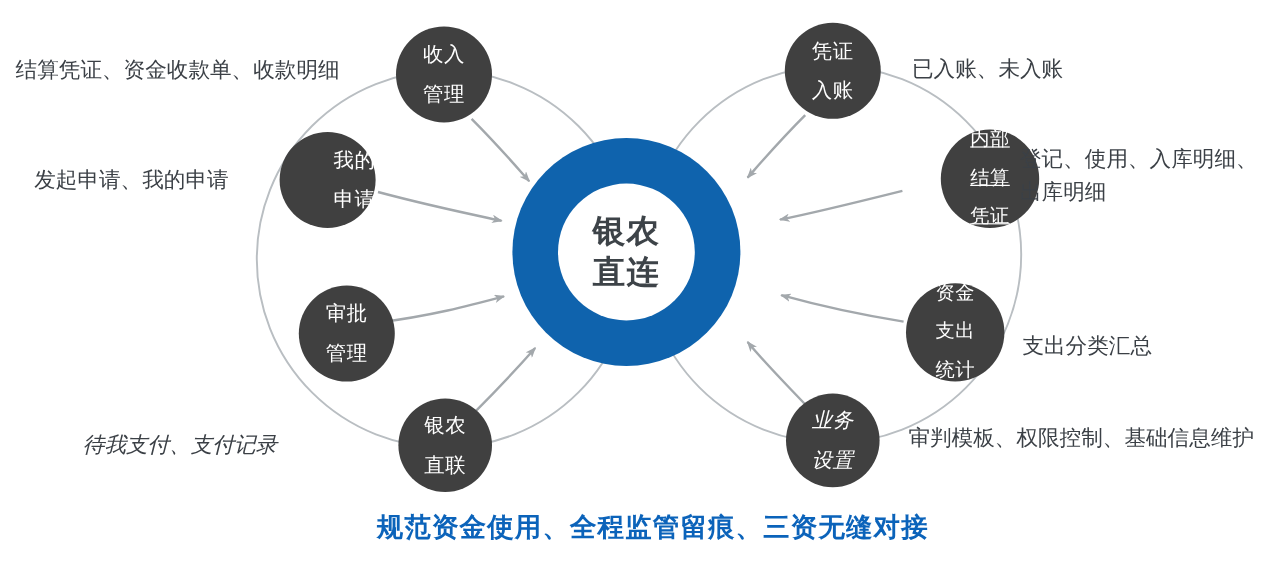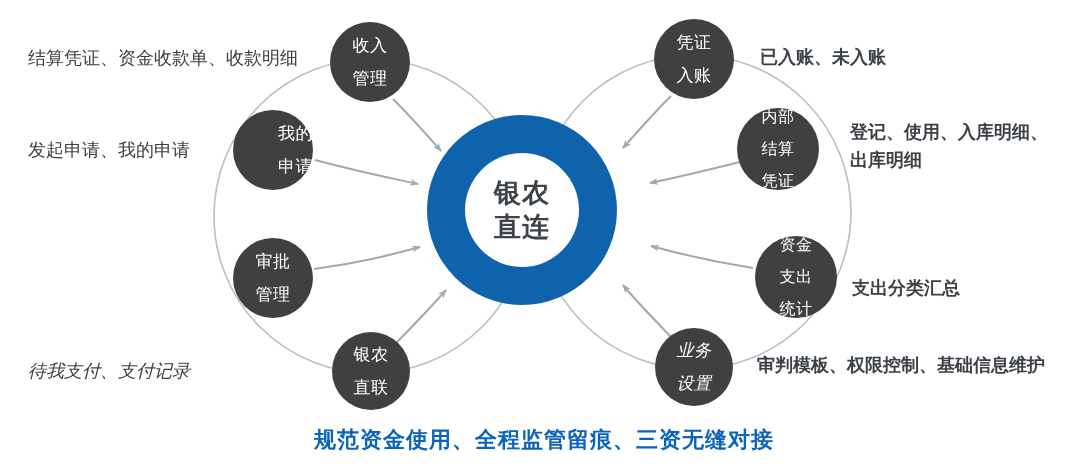--- a/index.html
+++ b/index.html
@@ -74,22 +74,22 @@
   }
   .hub-inner .ln { display: block; white-space: nowrap; }
 
   .side-label {
     position: absolute;
     color: #3b4046;
     font-size: 18px;
     line-height: 28px;
     white-space: nowrap;
   }
-  .side-label.left { text-align: left; padding-left: 28px; }
-  .side-label.right { text-align: left; font-weight: bold; }
+  .side-label.left { text-align: center; }
+  .side-label.right { text-align: left; }
   .side-label .ln { display: block; }
 
   #caption {
     position: absolute;
     left: 0;
     right: 0;
     top: 425px;
     text-align: center;
     color: #0b63ba;
     font-size: 22px;
@@ -134,36 +134,36 @@
   <div class="node" style="left:330px; top:22px; width:80px; height:80px;">
     <span class="ln">收入</span>
     <span class="ln">管理</span>
   </div>
 
   <div class="node" style="left:233px; top:110px; width:80px; height:80px;align-items:flex-end;">
     <span class="ln">我的</span>
     <span class="ln">申请</span>
   </div>
 
-  <div class="node" style="left:233px; top:238px; width:80px; height:80px;">
+  <div class="node" style="left:249px; top:238px; width:80px; height:80px;">
     <span class="ln">审批</span>
     <span class="ln">管理</span>
   </div>
 
   <div class="node" style="left:332px; top:332px; width:78px; height:78px;">
     <span class="ln">银农</span>
     <span class="ln">直联</span>
   </div>
 
   <div class="node" style="left:654px; top:19px; width:80px; height:80px;">
     <span class="ln">凭证</span>
     <span class="ln">入账</span>
   </div>
 
-  <div class="node three-line" style="left:737px; top:108px; width:82px; height:82px;">
+  <div class="node three-line" style="left:784px; top:108px; width:82px; height:82px;text-decoration:underline;">
     <span class="ln">内部</span>
     <span class="ln">结算</span>
     <span class="ln">凭证</span>
   </div>
 
   <div class="node three-line" style="left:755px; top:236px; width:82px; height:82px;">
     <span class="ln">资金</span>
     <span class="ln">支出</span>
     <span class="ln">统计</span>
   </div>

